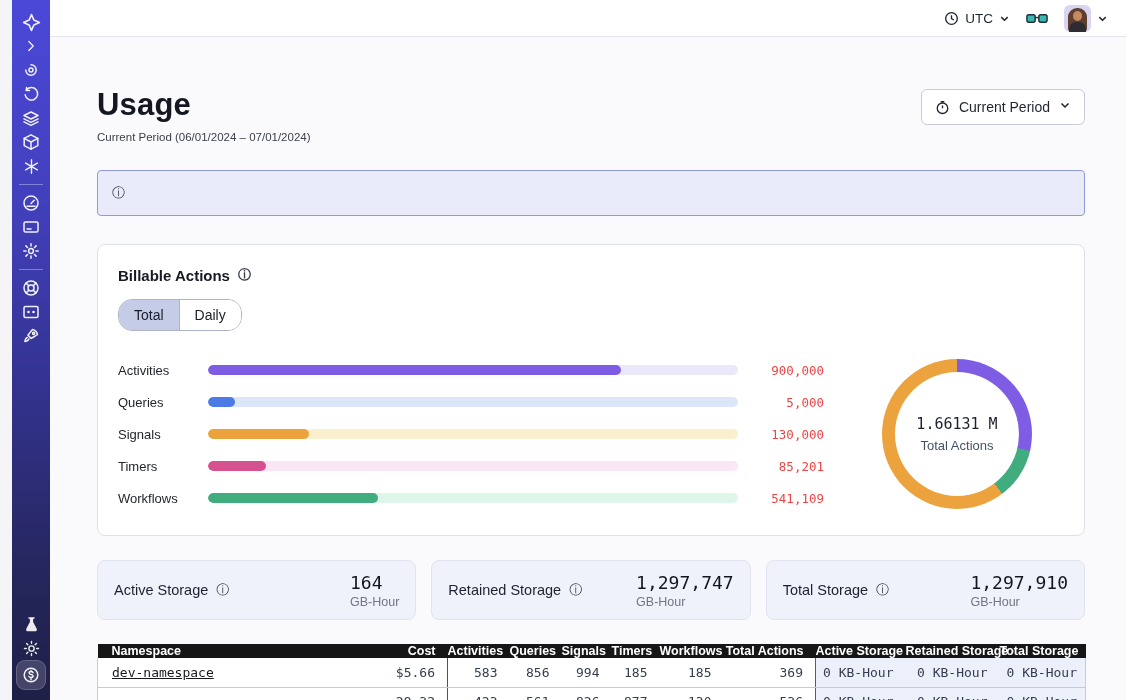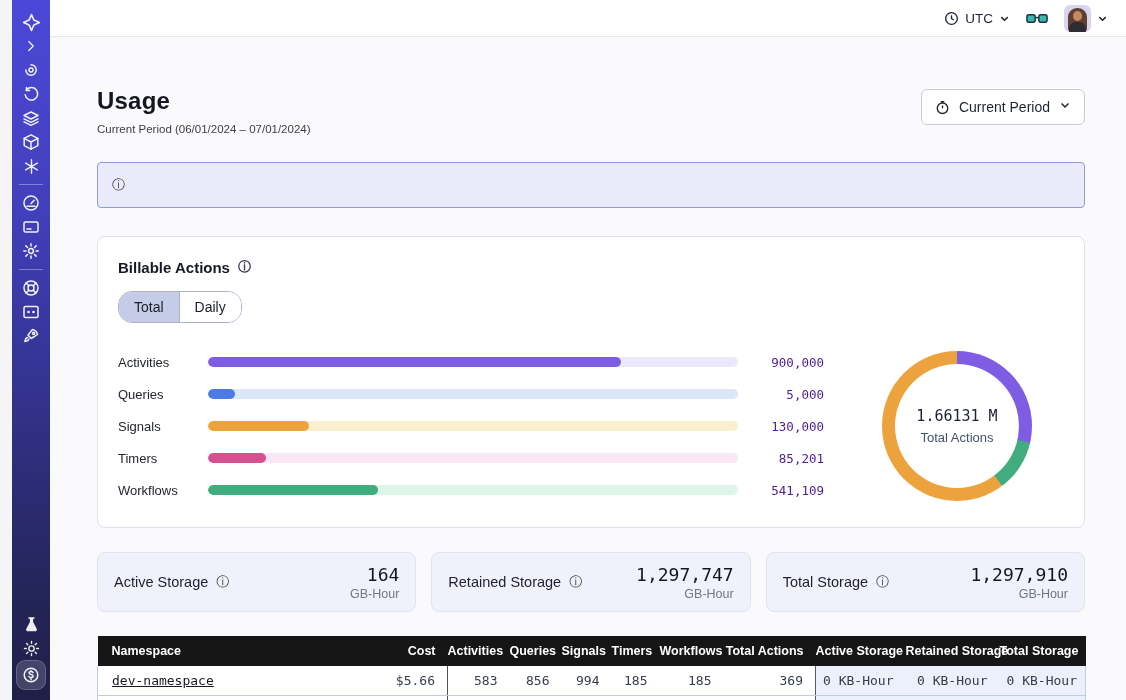--- a/index.html
+++ b/index.html
@@ -26,21 +26,21 @@
   .avatar-group { display:flex; align-items:center; gap:6px; cursor:pointer; }
   .avatar { width:27px; height:27px; border-radius:6px; background:#D9D5F0; position:relative; overflow:hidden; }
   .avatar .hair { position:absolute; left:4px; top:3px; width:19px; height:24px; border-radius:9px 9px 4px 4px; background:#5D4030; }
   .avatar .face { position:absolute; left:9px; top:6px; width:9px; height:10px; border-radius:50%; background:#C68A62; }
   .avatar .body { position:absolute; left:5px; top:17px; width:17px; height:12px; border-radius:7px 7px 0 0; background:#2E2B33; }
 
   
   .main { position:absolute; left:50px; top:37px; right:0; bottom:0; background:#FAFAFC;
     padding:50px 41px 0 47px; }
   .header-row { display:flex; justify-content:space-between; align-items:flex-start; }
-  .page-title { font-size:24px; font-weight:700; letter-spacing:.2px; color:#141722; }
+  .page-title { font-size:31px; font-weight:700; letter-spacing:.2px; color:#141722; }
   .page-subtitle { margin-top:8px; font-size:11.5px; color:#3E414B; }
   .period-btn { display:flex; gap:9px; background:#fff; border:1px solid #C8CCDA;
     border-radius:6px; padding:9px 13px; font-size:14px; color:#1F2430; cursor:pointer; margin-top:2px; }
 
   .banner { margin-top:27px; background:#E9EBFA; border:1px solid #9099E0; border-radius:4px;
     padding:13px 14px; font-size:13.5px; color:#1B1E28; display:flex; align-items:center; gap:8px; }
   .info-glyph { font-size:13px; color:#3A3F4C; font-style:normal; cursor:pointer; }
 
   .card { margin-top:28px; background:#fff; border:1px solid #DFE1EA; border-radius:8px; padding:21px 20px 26px; }
   .card-title-row { display:flex; align-items:center; gap:8px; font-size:15px; font-weight:700; color:#171A24; }
@@ -50,40 +50,40 @@
   .tab + .tab { border-left:1px solid #ACB3C6; }
 
   .chart-flex { display:flex; align-items:center; margin-top:28px; }
   .bars { flex:1; padding-right:26px; }
   .bar-row { display:flex; align-items:center; margin-bottom:17px; }
   .bar-row:last-child { margin-bottom:0; }
   .bar-label { width:90px; font-size:13px; color:#23262E; flex:none; }
   .bar-track { flex:1; height:10px; border-radius:5px; position:relative; overflow:hidden; }
   .bar-fill { position:absolute; left:0; top:0; bottom:0; border-radius:5px; }
   .bar-value { width:72px; text-align:right; font-family:"DejaVu Sans Mono", monospace;
-    font-size:12.5px; color:#4c1d95; flex:none; margin-left:14px; }
+    font-size:12.5px; color:#ef4444; flex:none; margin-left:14px; }
   .donut-wrap { width:214px; display:flex; align-items:center; justify-content:center; flex:none; }
   .donut { width:150px; height:150px; border-radius:50%; position:relative; }
   .donut-hole { position:absolute; left:13px; top:13px; width:124px; height:124px; border-radius:50%;
     background:#fff; display:flex; flex-direction:column; align-items:center; justify-content:center; gap:5px; }
   .donut-value { font-family:"DejaVu Sans Mono", monospace; font-size:15px; color:#1D2230; }
   .donut-label { font-size:13px; color:#42526B; }
 
   .storage-row { display:flex; gap:15px; margin-top:24px; }
   .storage-card { flex:1; background:#F0F2FB; border:1px solid #E0E3F0; border-radius:8px;
     padding:10px 16px; display:flex; align-items:center; justify-content:space-between; height:60px; }
   .storage-label { display:flex; align-items:center; gap:8px; font-size:14.5px; color:#1D2130; }
-  .storage-num { text-align:right; }
+  .storage-num { text-align:left; }
   .storage-value { font-family:"DejaVu Sans Mono", monospace; font-size:18px; color:#14161F; }
   .storage-unit { font-size:12.5px; color:#707683; margin-top:2px; }
 
   
   .usage-table { margin-top:24px; width:100%; border-collapse:collapse; table-layout:fixed; }
   .usage-table th { background:#161616; color:#fff; font-size:12.5px; font-weight:600;
-    height:30px; text-align:right; padding:0 12px 0 0; white-space:nowrap; }
+    height:14px; text-align:right; padding:0 12px 0 0; white-space:nowrap; }
   .usage-table th.left { text-align:left; padding:0 0 0 14px; }
   .usage-table td { background:#fff; height:29px; font-family:"DejaVu Sans Mono", monospace;
     font-size:13px; color:#353C4E; text-align:right; padding:0 12px 0 0;
     border-bottom:1px solid #BFCBEC; white-space:nowrap; }
   .usage-table td.left { text-align:left; padding:0 0 0 14px; }
   .usage-table td:first-child { border-left:1px solid #BFCBEC; }
   .usage-table td:last-child { border-right:1px solid #BFCBEC; padding-right:8px; }
   .usage-table td.div-dark { border-left:1px solid #4E525C; }
   .usage-table td.storage-col { background:#EBF0FB; }
   .usage-table td.storage-first { border-left:1px solid #565B66; }

